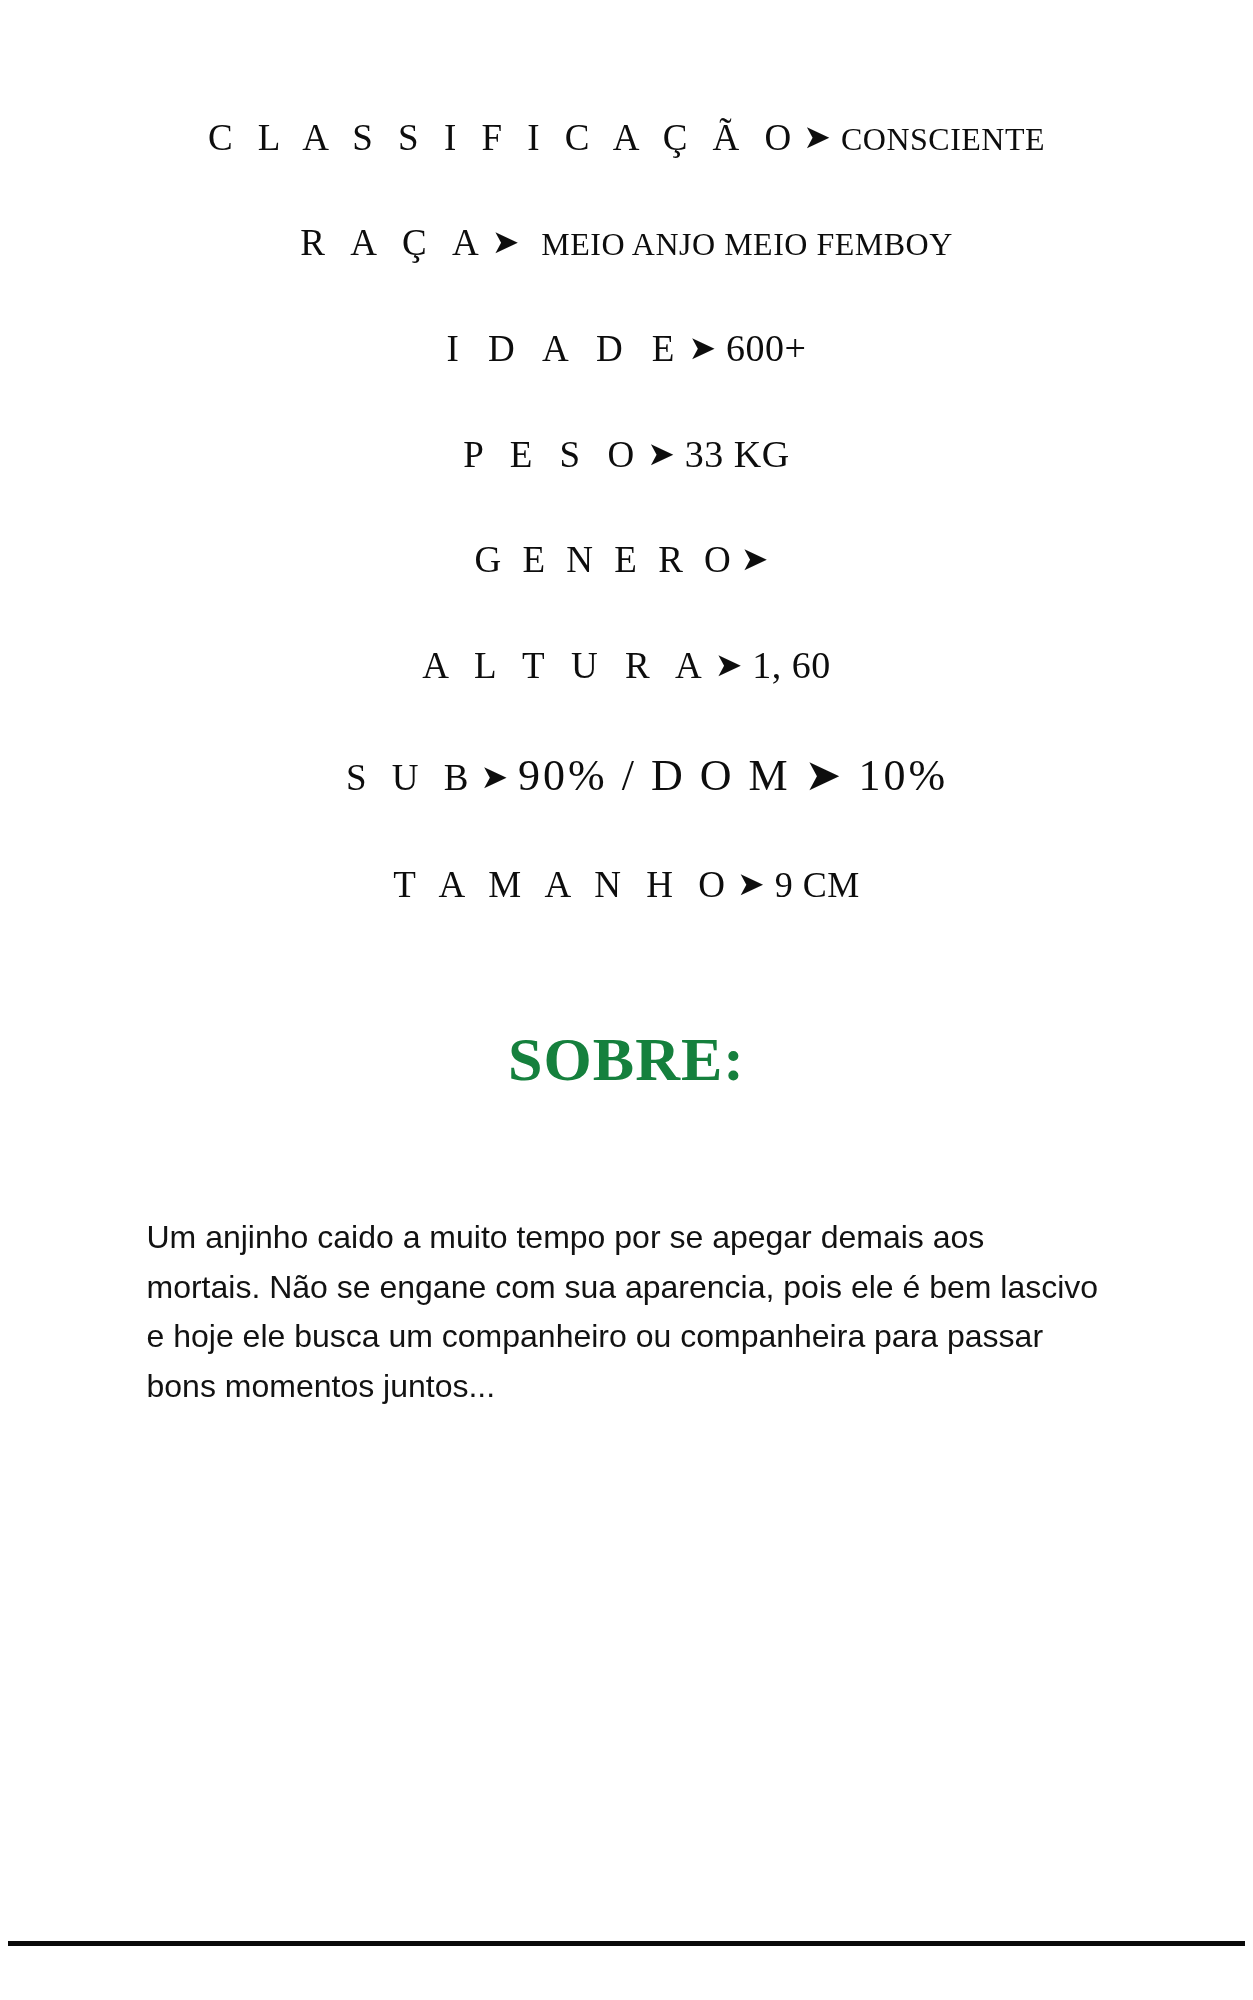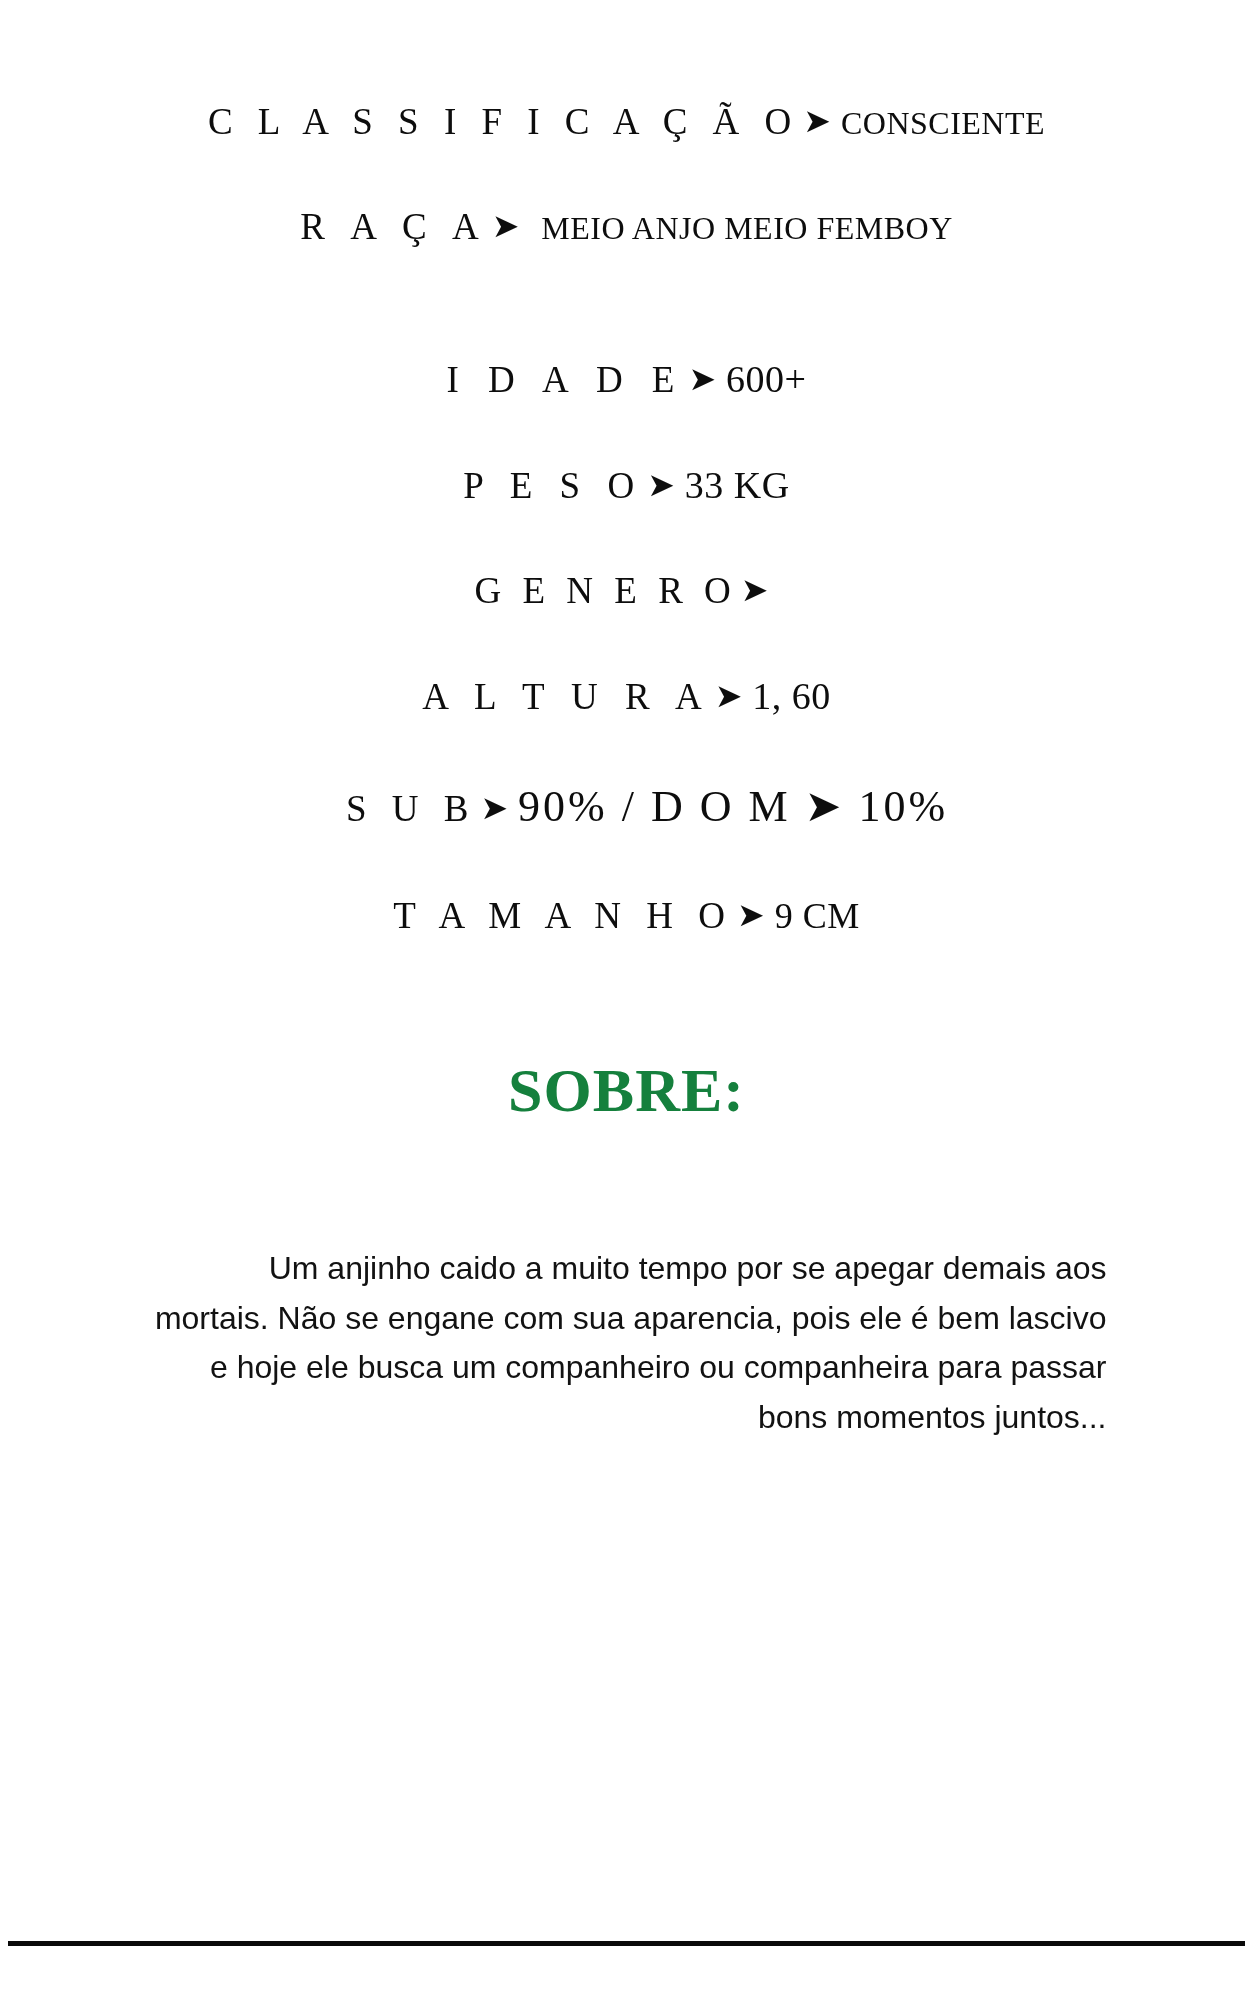--- a/index.html
+++ b/index.html
@@ -13,21 +13,21 @@
     font-family: "Liberation Serif", serif;
     color: #111111;
     -webkit-font-smoothing: antialiased;
   }
 
   .page {
     position: relative;
     width: 1253px;
     min-height: 2000px;
     box-sizing: border-box;
-    padding: 0;
+    padding: 16px;
     background: #ffffff;
     overflow: hidden;
   }
 
   
   .stats {
     padding-top: 100px;
   }
   .stat-line {
     display: flex;
@@ -55,21 +55,21 @@
     font-size: 32px;
     letter-spacing: 0.5px;
     font-weight: 400;
   }
 
   
   .stat-line.l1 .stat-label { letter-spacing: 8px; }
   .stat-line.l2 .stat-label { letter-spacing: 9px; }
   .stat-line.l2 .stat-arrow { margin-right: 22px; }
   .stat-line.l3 .stat-label { letter-spacing: 10px; }
-  .stat-line.l3 .stat-value { font-size: 38px; margin-top: 47px; }
+  .stat-line.l3 .stat-value { font-size: 38px; }
   .stat-line.l4 .stat-label { letter-spacing: 9px; }
   .stat-line.l4 .stat-value { font-size: 38px; font-family: Liberation Serif, serif; }
   .stat-line.l5 .stat-label { letter-spacing: 6px; }
   .stat-line.l6 .stat-label { letter-spacing: 9px; }
   .stat-line.l6 .stat-value { font-size: 38px; }
   .stat-line.l7 .stat-label { letter-spacing: 8px; margin-left: 41px; }
   .stat-line.l7 .stat-value { font-size: 44px; letter-spacing: 3px; text-align: right; }
   .stat-line.l8 .stat-label { letter-spacing: 8px; }
   .stat-line.l8 .stat-value { font-size: 36px; }
 
@@ -81,21 +81,21 @@
     font-size: 62px;
     letter-spacing: 1px;
     color: #15803d;
     margin: 118px 0 0 0;
   }
 
   
   .sobre-body {
     margin: 118px auto 0 auto;
     width: 960px;
-    text-align: right;
+    text-align: left;
     font-family: "Liberation Sans", sans-serif;
     font-size: 32px;
     line-height: 1.55;
     color: #121212;
     letter-spacing: 0px;
   }
 
   
   .bottom-rule {
     position: absolute;

